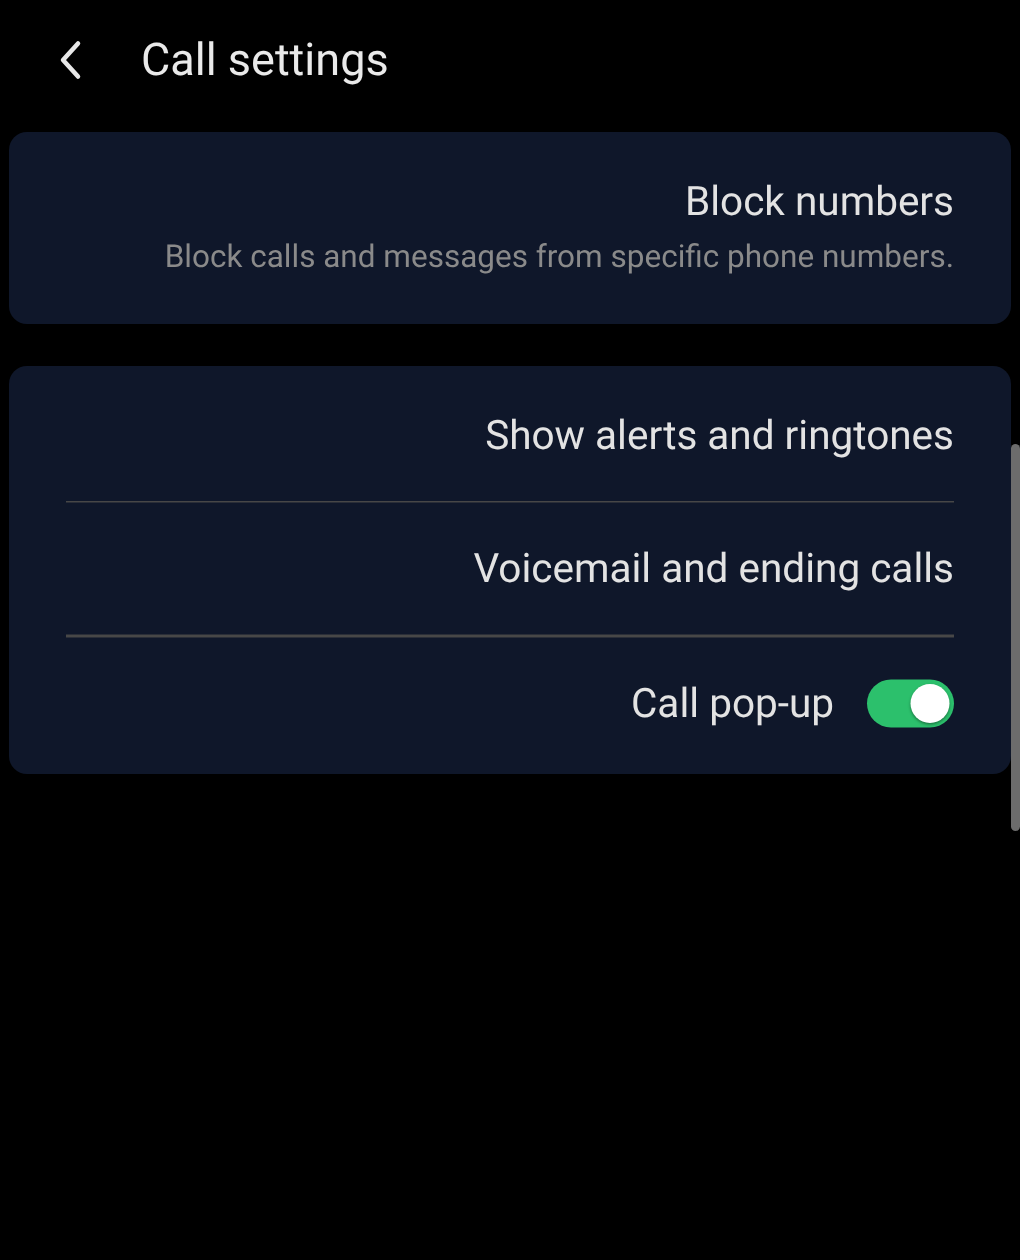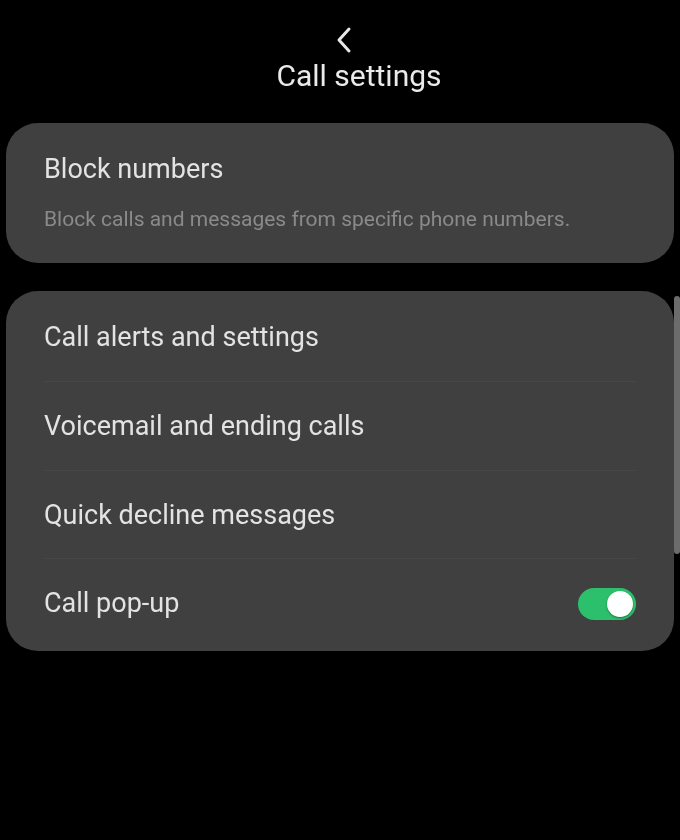--- a/index.html
+++ b/index.html
@@ -1,25 +1,25 @@
 <!DOCTYPE html>
 <html><head>
   <meta charset="utf-8">
   <style>
     * { box-sizing: border-box; margin: 0; padding: 0; }
     html, body { width: 680px; height: 840px; background: #000; font-family: -apple-system, "Segoe UI", Roboto, Arial, sans-serif; color: #e8e8e8; overflow: hidden; }
     .screen { position: relative; width: 680px; height: 840px; background: #000; }
-    .header { display: flex; align-items: center; padding: 22px 20px 30px 30px; flex-direction: column; }
+    .header { display: flex; align-items: center; padding: 22px 20px 30px 30px; }
     .back-btn { display: inline-flex; align-items: center; justify-content: center; width: 36px; height: 36px; padding: 0; background: transparent; border: 0; color: #fff; }
     .back-btn svg { stroke: #e8e8e8; }
     .title { font-size: 30px; font-weight: 400; margin-left: 28px; color: #eaeaea; }
-    .group { background: #404040; border-radius: 32px; margin: 0 6px 28px 6px; padding: 0; }
+    .group { background: #0f172a; border-radius: 12px; margin: 0 6px 28px 6px; padding: 0; text-align: right; }
     .row { padding: 28px 38px 26px 38px; position: relative; }
     .row-title { font-size: 27px; font-weight: 400; color: #e3e3e3; line-height: 1.25; }
-    .row-sub { font-size: 21px; color: #8a8a8a; margin-top: 18px; line-height: 1.35; }
+    .row-sub { font-size: 21px; color: #8a8a8a; margin-top: 6px; line-height: 1.35; }
     .divider { height: 1px; background: #474747; margin: 0 38px; }
     .row-flex { display: flex; align-items: center; justify-content: space-between; gap: 12px; }
     .row-flex .texts { flex: 1 1 auto; padding-right: 10px; }
     .row-first { padding-top: 30px; }
     .row-last { padding-bottom: 30px; }
     .switch { position: relative; width: 58px; height: 32px; border-radius: 16px; background: #2cc06c; flex: 0 0 auto; }
     .switch-knob { position: absolute; right: 3px; top: 3px; width: 26px; height: 26px; border-radius: 50%; background: #fff; box-shadow: 0 1px 2px rgba(0,0,0,.4); }
     .scroll-hint { position: absolute; right: 0; top: 296px; width: 6px; height: 258px; background: #6c6c6c; border-radius: 3px; }
     .arrow { position: absolute; pointer-events: none; }
   </style>
@@ -39,30 +39,27 @@
 
   <div class="group">
     <div class="row row-first row-last">
       <div class="row-title">Block numbers</div>
       <div class="row-sub">Block calls and messages from specific phone numbers.</div>
     </div>
   </div>
 
   <div class="group">
     <div class="row row-first">
-      <div class="row-title">Call alerts and settings</div>
+      <div class="row-title">Show alerts and ringtones</div>
     </div>
     <div class="divider"></div>
     <div class="row">
       <div class="row-title">Voicemail and ending calls</div>
     </div>
     <div class="divider"></div>
-    <div class="row">
-      <div class="row-title">Quick decline messages</div>
-    </div>
     <div class="divider"></div>
     <div class="row row-last row-flex">
       <div class="texts">
         <div class="row-title">Call pop-up</div>
       </div>
       <div class="switch">
         <div class="switch-knob"></div>
       </div>
     </div>
   </div>

